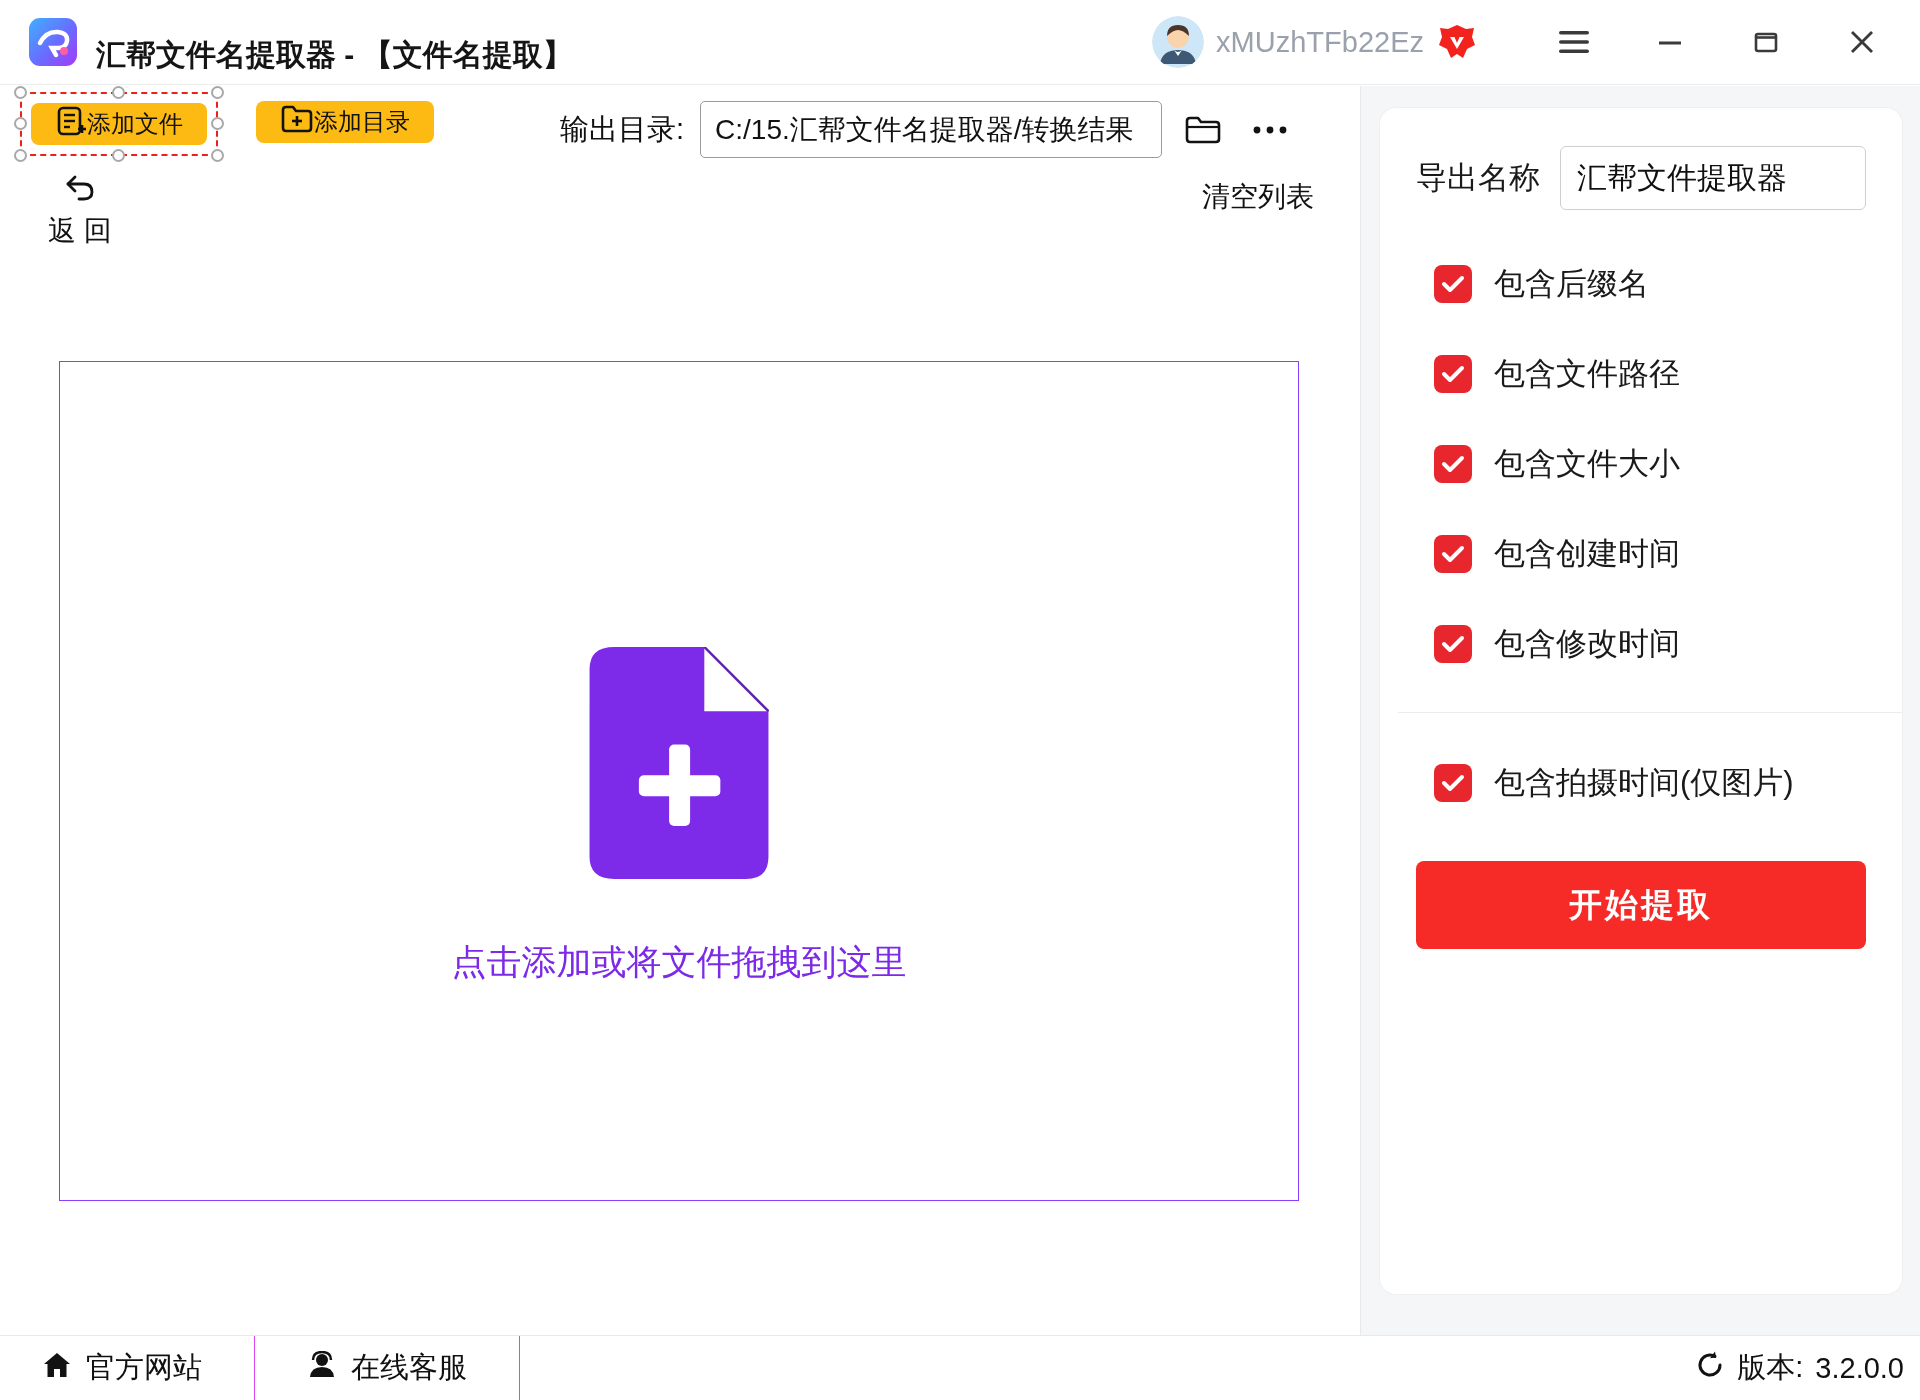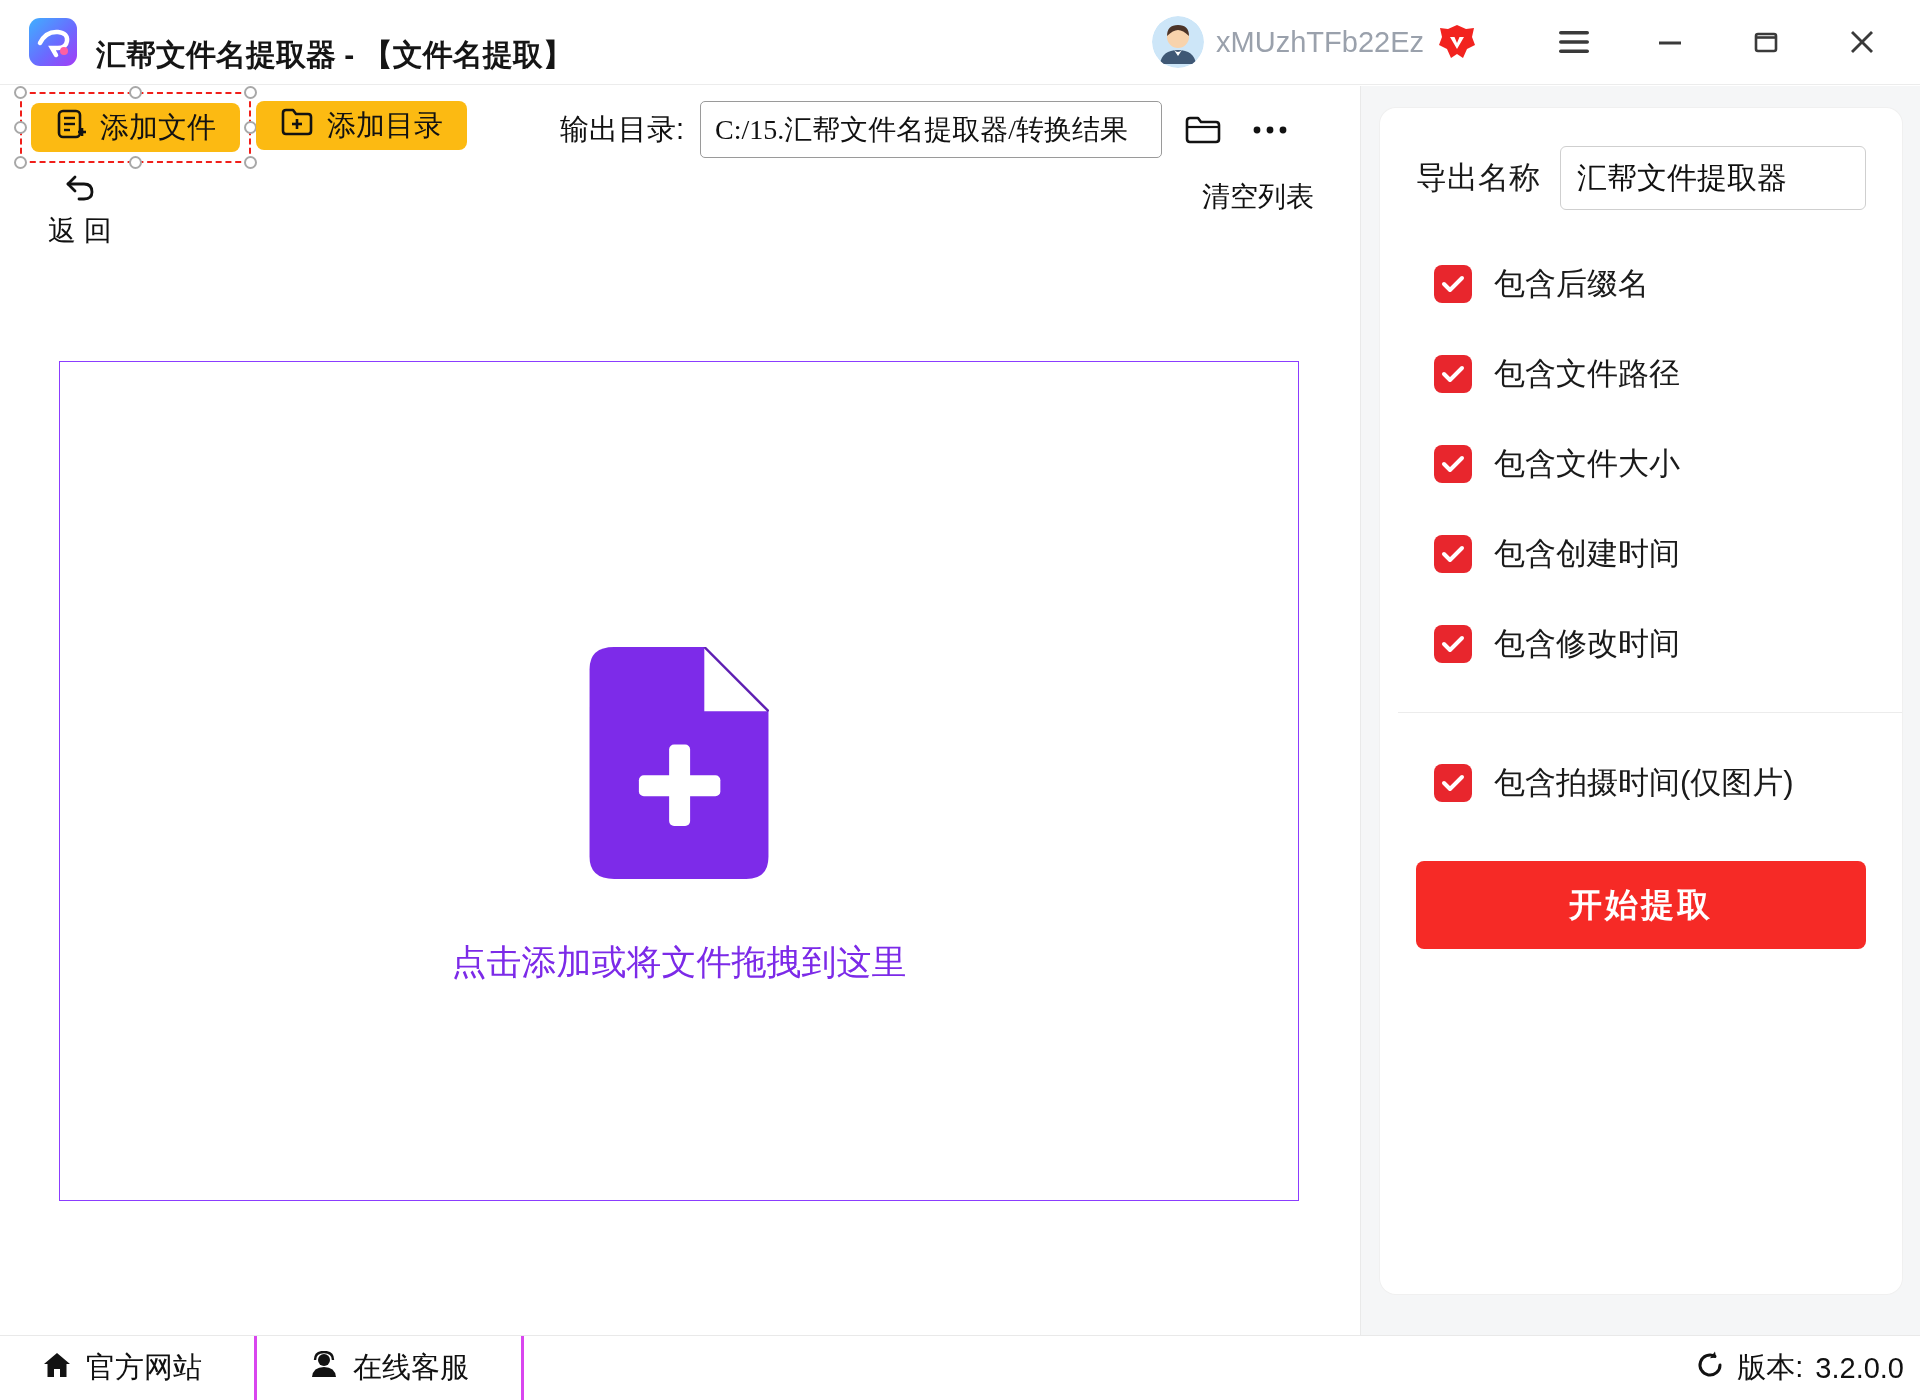--- a/index.html
+++ b/index.html
@@ -28,31 +28,31 @@
   .toolbar { position:absolute; left:0; top:86px; width:1360px; height:141px; background:#fff; }
   .sel-wrap { position:absolute; left:20px; top:6px; padding:9px; border:2px dashed #f01f1a; }
   .handle {
     position:absolute; width:13px; height:13px; border-radius:50%;
     background:#fff; border:2px solid #a8a8a8;
   }
   .h-tl{left:-8px;top:-8px;} .h-tm{left:calc(50% - 7px);top:-8px;} .h-tr{right:-8px;top:-8px;}
   .h-ml{left:-8px;top:calc(50% - 7px);} .h-mr{right:-8px;top:calc(50% - 7px);}
   .h-bl{left:-8px;bottom:-8px;} .h-bm{left:calc(50% - 7px);bottom:-8px;} .h-br{right:-8px;bottom:-8px;}
   .btn-yellow {
-    height:49px; background:#fcba12; border:none; border-radius:8px;
-    display:flex; align-items:center; gap:13px; padding:0 24px;
-    font-size:29px; color:#121212; font-weight:500; cursor:pointer;
+    height:42px; background:#fcba12; border:none; border-radius:8px;
+    display:flex; align-items:center; padding:0 24px;
+    font-size:24px; color:#121212; font-weight:500; cursor:pointer;
     font-family:inherit; white-space:nowrap;
   }
   .btn-folder-pos { position:absolute; left:256px; top:15px; }
   .out-group { position:absolute; left:560px; top:15px; height:57px; display:flex; align-items:center; gap:16px; }
   .out-label { font-size:29px; color:#111; white-space:nowrap; }
   .out-input {
     width:462px; height:57px; border:1px solid #9a9a9a; border-radius:5px;
-    font-size:28px; padding:18px 14px; color:#111; font-family:Liberation Serif, serif;
+    font-size:28px; padding:18px 14px; color:#111; font-family:Liberation Sans, sans-serif;
   }
   .icon-btn { background:none; border:none; cursor:pointer; display:flex; align-items:center; justify-content:center; padding:6px; }
   .back-btn {
     position:absolute; left:48px; top:88px; display:flex; align-items:center; gap:3px;
     font-size:28px; color:#111; cursor:pointer; background:none; border:none; font-family:inherit;flex-direction:column;
   }
   .clear-btn {
     position:absolute; right:46px; top:92px; font-size:28px; color:#111;
     background:none; border:none; cursor:pointer; font-family:inherit;
   }
@@ -101,21 +101,21 @@
     display:flex; align-items:center; justify-content:center; letter-spacing:3px; font-family:inherit;
   }
 
   
   .footer {
     position:absolute; left:0; top:1335px; width:1920px; height:65px;
     background:#fff; border-top:1px solid #e9e9e9; display:flex; align-items:center;
   }
   .footer-item {
     height:100%; display:flex; align-items:center; gap:14px; padding:0 52px;
-    border-right:3px solid #d946ef; font-size:29px; color:#111;
+    border-right:1px solid #d946ef; font-size:29px; color:#111;
     background:none; border-top:none; border-left:none; border-bottom:none; cursor:pointer; font-family:inherit;
   }
   .footer-item:first-child { padding-left:42px; }
   .footer-right { margin-left:auto; display:flex; align-items:center; gap:12px; padding-right:16px; font-size:29px; color:#111; }
 </style>
 </head>
 <body>
 
 <div class="titlebar">
   <span class="app-icon">

